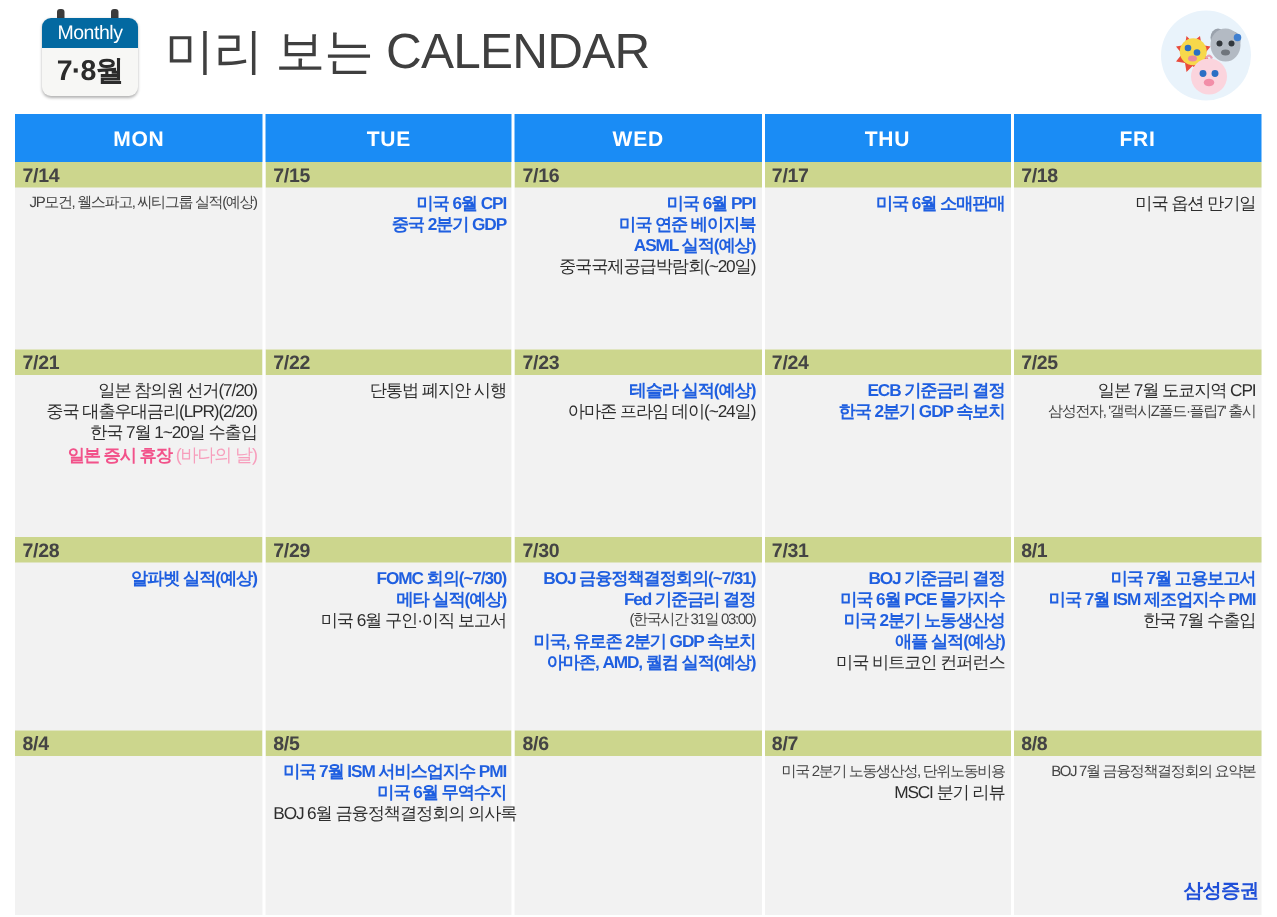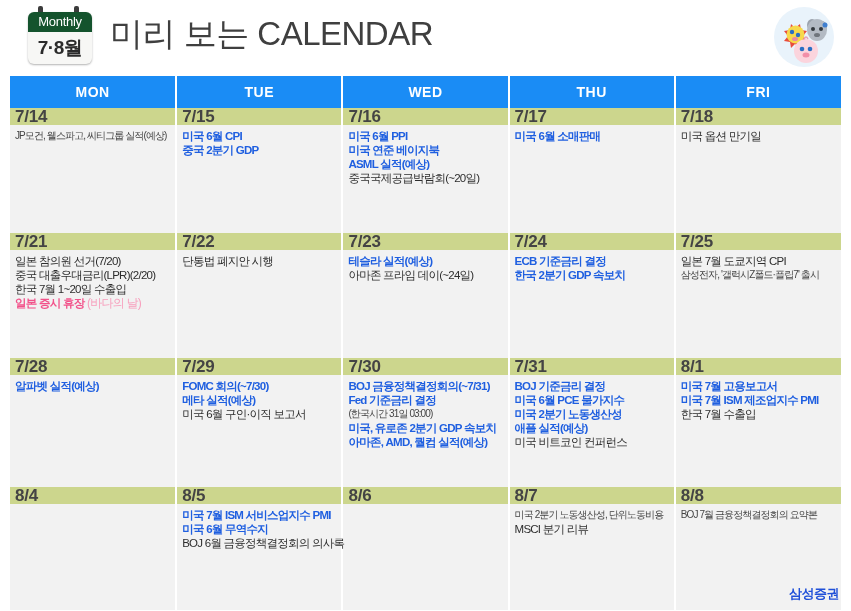--- a/index.html
+++ b/index.html
@@ -40,21 +40,21 @@
     position: absolute;
     left: 4px; top: 6px;
     width: 64px; height: 52px;
     background: #f7f7f5;
     border-radius: 6px;
     box-shadow: 0 1px 2px rgba(0,0,0,0.30);
     overflow: hidden;
   }
   .cal-top {
     height: 20px;
-    background: #14532d;
+    background: #0369a1;
     color: #ffffff;
     font-size: 13px;
     line-height: 20px;
     text-align: center;
     letter-spacing: -0.3px;
   }
   .cal-bottom {
     height: 32px;
     color: #2b2b2b;
     font-size: 19px;
@@ -105,30 +105,31 @@
     vertical-align: top;
     padding: 0;
     border-right: 2px solid #ffffff;
     background: #f2f2f2;
   }
   td.cell:last-child { border-right: none; }
 
   .date-bar {
     background: #ccd68d;
     color: #444444;
-    font-size: 17px;
+    font-size: 13px;
     font-weight: bold;
     height: 17px;
     line-height: 17px;
     padding-left: 5px;
     letter-spacing: -0.2px;
   }
   .events {
     padding: 4px 4px 4px 5px;
     min-height: 84px;
+    text-align: right;
   }
   .ev {
     font-size: 11.5px;
     line-height: 14px;
     letter-spacing: -0.75px;
     white-space: nowrap;
     color: #2d2d2d;
   }
   .ev.blue     { color: #1f5fe0; font-weight: bold; }
   .ev.pink     { color: #f2528a; font-weight: bold; }

